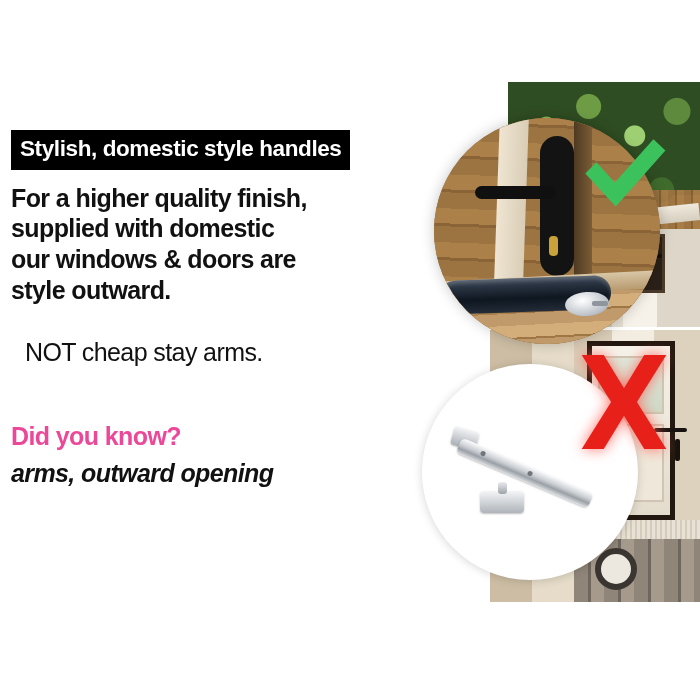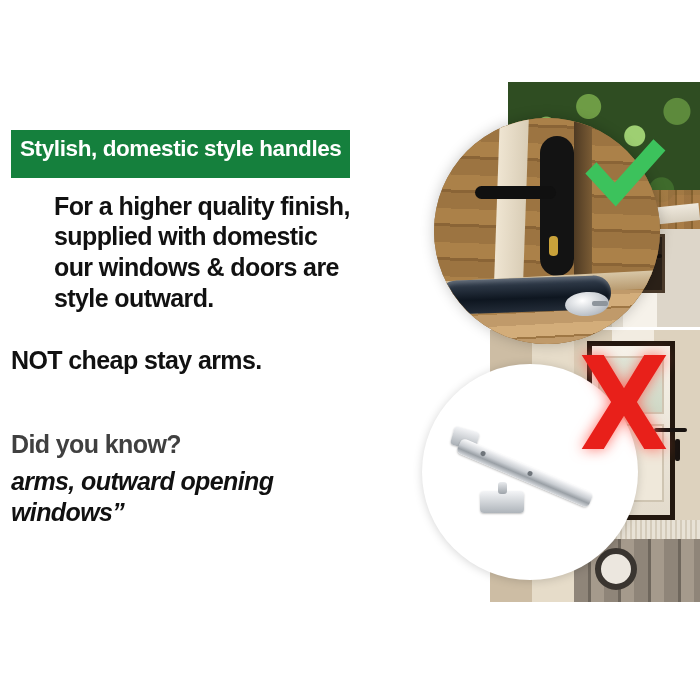--- a/index.html
+++ b/index.html
@@ -17,49 +17,50 @@
   }
 
   
   .text-col{
     position:absolute;
     left:11px; top:130px;
     width:430px;
   }
   .headline-banner{
     display:inline-block;
-    background:#15803d;
+    background:#000000;
     color:#ffffff;
     font-size:22.5px;
     font-weight:bold;
     letter-spacing:-0.4px;
     line-height:1.0;
-    padding:8px 9px 17px 9px;
+    padding:8px 9px 9px 9px;
     white-space:nowrap;
   }
   .body-block{
     margin-top:13px;
     color:#111111;
     font-size:25px;
     font-weight:bold;
     letter-spacing:-0.6px;
     line-height:1.23;
   }
-  .body-block .line{display:block;margin-left:43px;}
+  .body-block .line{display:block;}
   .gap-lg{height:31px;}
   .gap-xl{height:54px;}
   .not-line{
     color:#111111;
     font-size:25px;
-    font-weight:bold;
+    font-weight:normal;
     letter-spacing:-0.6px;
     line-height:1.23;
+    margin-left:14px;
   }
   .didyouknow{
-    color:#404040;
+    color:#ec4899;
     font-size:25px;
     font-weight:bold;
     letter-spacing:-0.6px;
     line-height:1.23;
   }
   .quote-block{
     margin-top:6px;
     color:#111111;
     font-size:25px;
     font-weight:bold;
@@ -324,21 +325,20 @@
     <div class="gap-lg"></div>
 
     <div class="not-line">NOT cheap stay arms.</div>
 
     <div class="gap-xl"></div>
 
     <div class="didyouknow">Did you know?</div>
 
     <div class="quote-block">
       <span class="line">arms, outward opening</span>
-      <span class="line">windows”</span>
     </div>
   </div>
 
   <div class="img-zone">
 
     <div class="photo-top">
       <div class="ph-sky"></div>
       <div class="ph-fence"></div>
       <div class="ph-lawn"></div>
       <div class="ph-path"></div>

